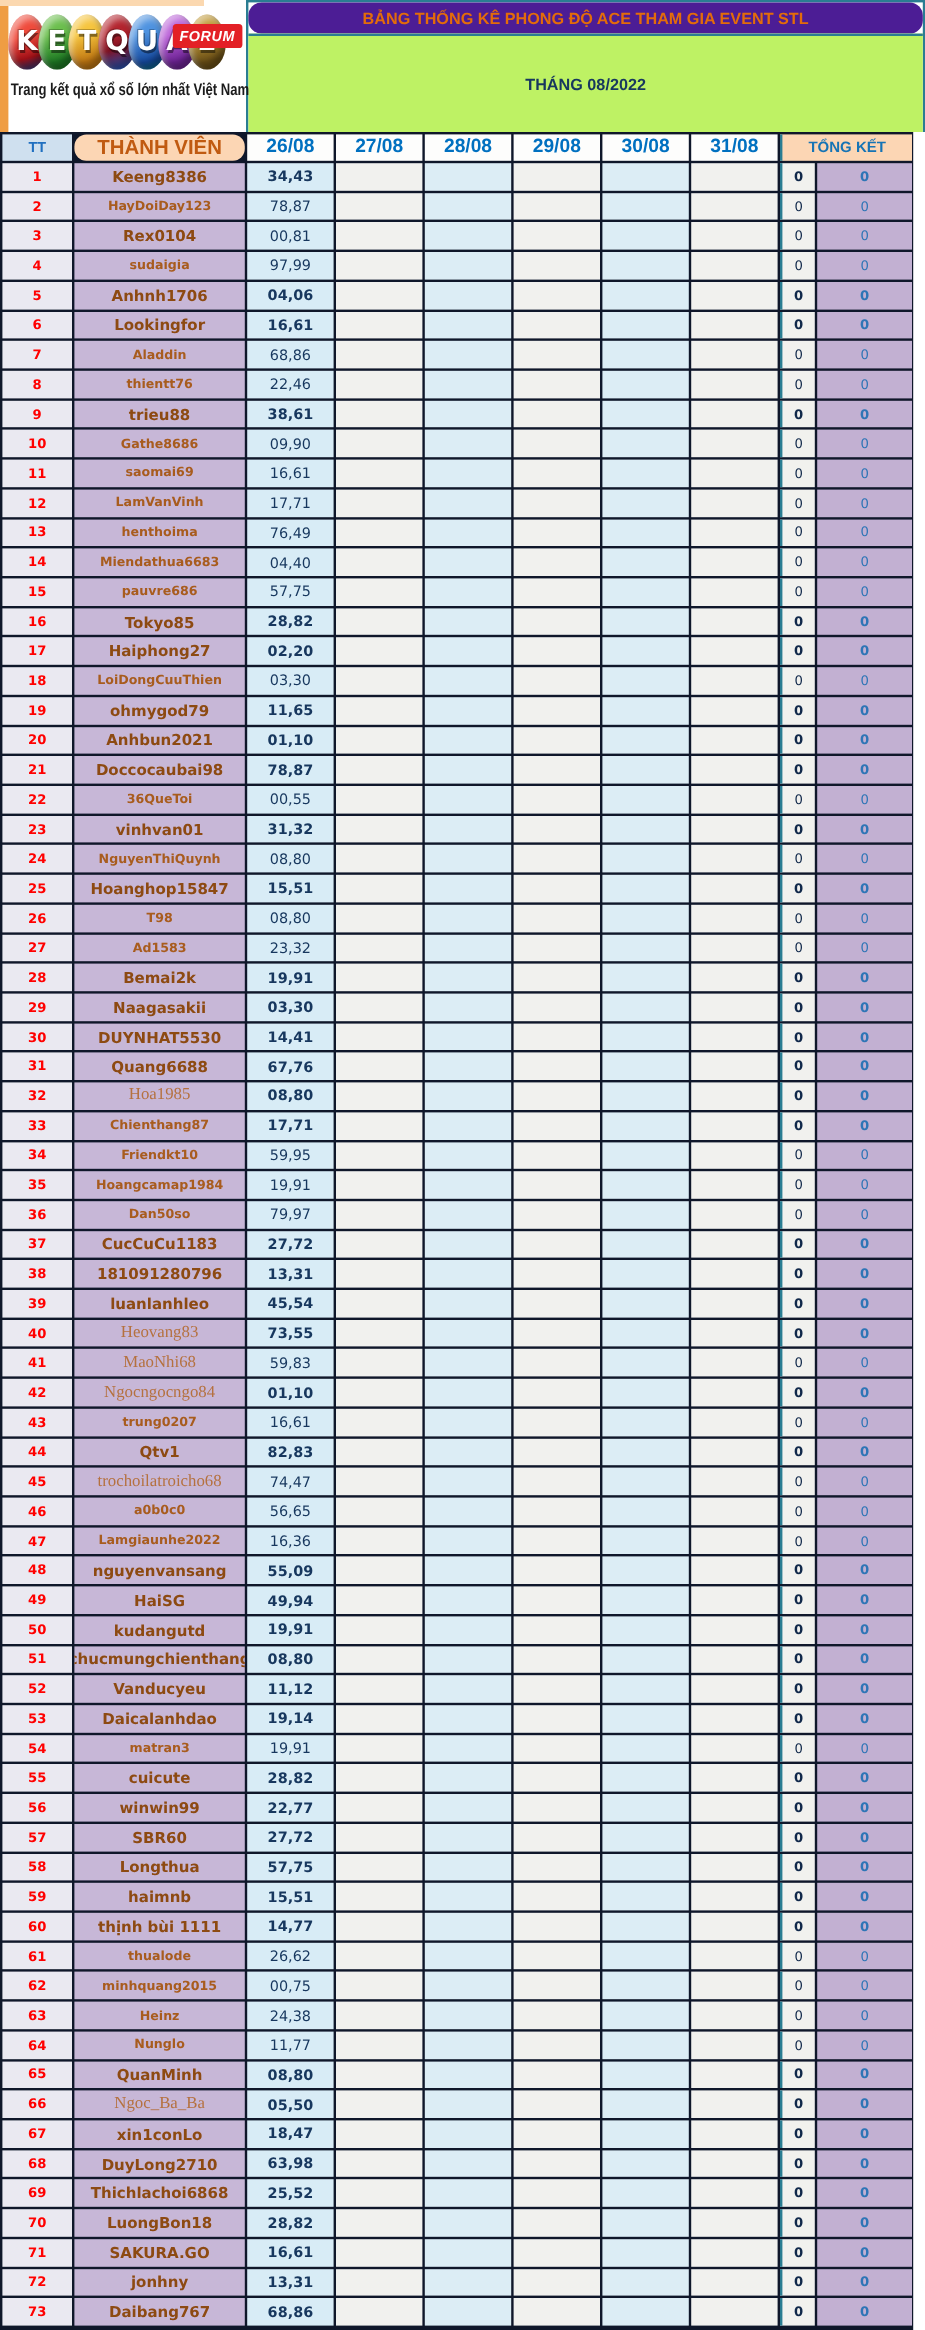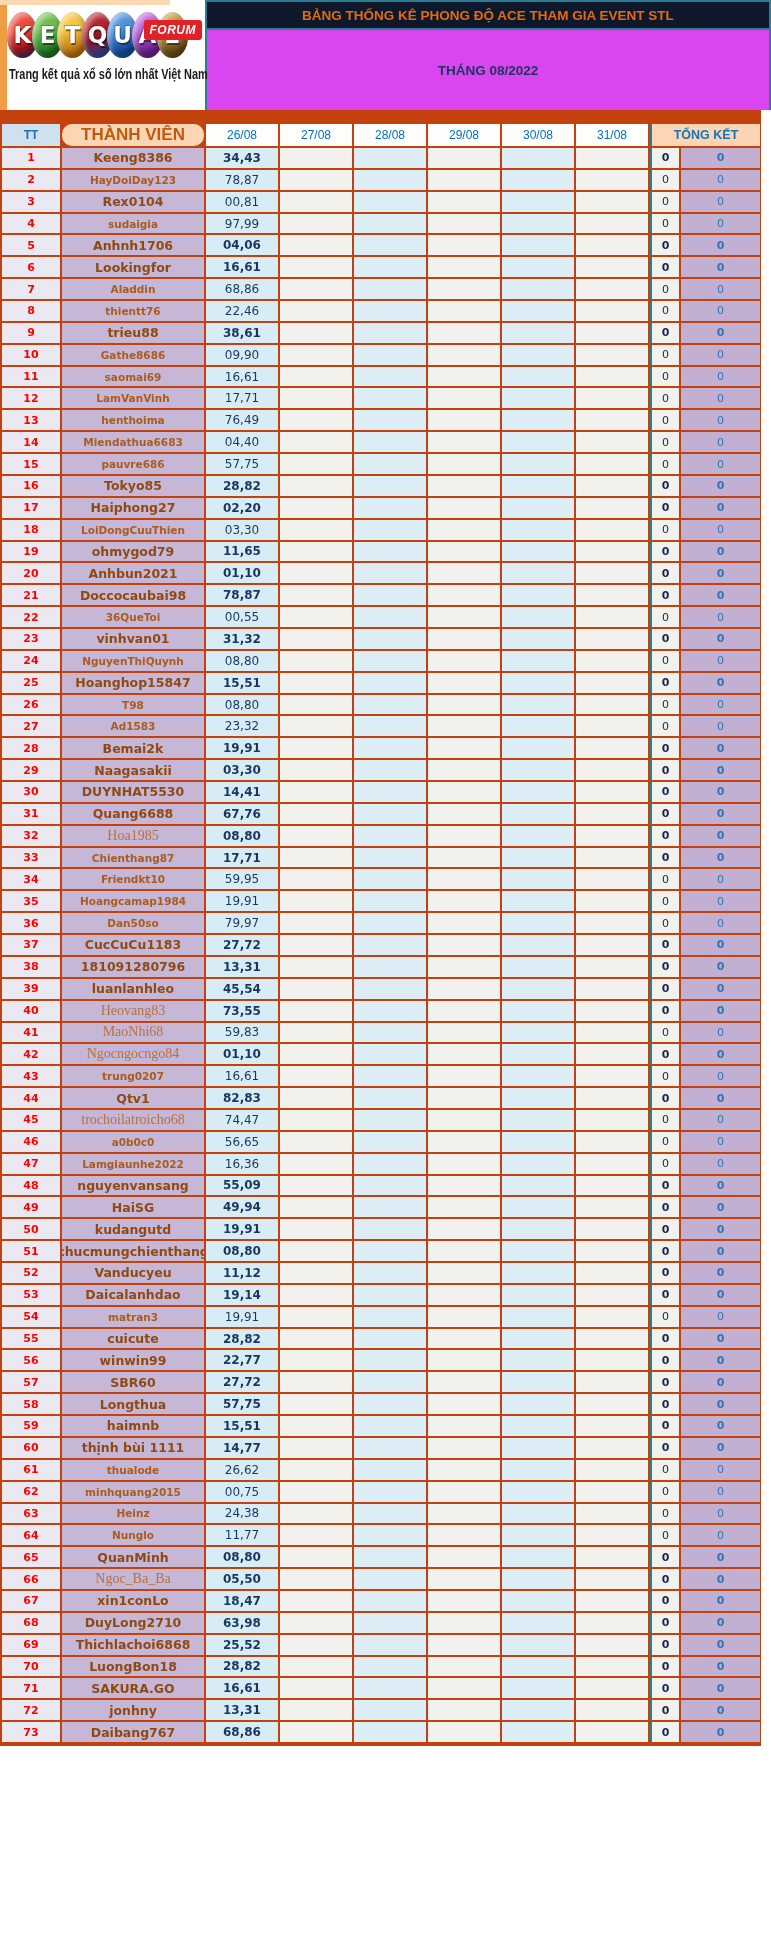--- a/index.html
+++ b/index.html
@@ -23,33 +23,33 @@
   .egg4{background:linear-gradient(165deg,#b3242e 35%,#7d1020 60%,#2c52b4 92%);}
   .egg5{background:linear-gradient(165deg,#4f93e0 35%,#15499e 80%,#0c7a8a);}
   .egg6{background:linear-gradient(165deg,#bb63d8 35%,#6e2396 80%);}
   .egg7{background:linear-gradient(165deg,#c09a3a 35%,#6b4f16 80%);}
   .forum-badge{position:absolute;top:20px;right:3px;background:#e32026;color:#fff;
        font-style:italic;font-weight:bold;font-size:12px;letter-spacing:.5px;
        padding:3px 6px;border-radius:3px;}
   .tagline{position:absolute;left:9px;top:66px;width:260px;color:#1b1b1b;font-size:14px;
        font-weight:bold;white-space:nowrap;transform:scaleX(.78);transform-origin:left center;}
   .head-right{flex:1;display:flex;flex-direction:column;border:2px solid #2a7d92;border-bottom:none;}
-  .title-bar{height:26px;background:#0f172a;color:#e36c0a;font-weight:bold;font-size:13.5px;
-       display:flex;align-items:center;justify-content:center;white-space:nowrap;}
-  .month-bar{flex:1;background:#d946ef;border-top:2px solid #2a7d92;color:#17375e;
+  .title-bar{height:26px;background:#4c1d95;color:#e36c0a;font-weight:bold;font-size:13.5px;
+       display:flex;align-items:center;justify-content:center;white-space:nowrap;border-radius:11px;}
+  .month-bar{flex:1;background:#bef264;border-top:2px solid #2a7d92;color:#17375e;
        font-weight:bold;font-size:13.5px;display:flex;align-items:center;justify-content:center;}
   
-  .tbl{box-sizing:border-box;width:761px;height:1636px;background:#c2410c;
+  .tbl{box-sizing:border-box;width:761px;height:1832px;background:#0f172a;
        display:grid;grid-template-columns:58px 142px repeat(6,72px) 29px 79px;
-       grid-template-rows:22px repeat(73,1fr);gap:2px;padding:14px 4px 4px 2px;}
+       grid-template-rows:22px repeat(73,1fr);gap:2px;padding:2px 4px 4px 2px;}
   .cell{display:flex;align-items:center;justify-content:center;overflow:hidden;
         white-space:nowrap;background:#fff;}
   .h-tt{background:#cfe0ef;color:#1f6fc0;font-weight:bold;font-size:12px;}
   .h-member{background:#fcd6b4;color:#c05a11;font-weight:bold;font-size:17px;border-radius:10px;}
-  .h-date{background:#fdfdfc;color:#0070c0;font-weight:normal;font-size:12px;}
+  .h-date{background:#fdfdfc;color:#0070c0;font-weight:bold;font-size:16px;}
   .h-total{background:#fcd6b4;color:#1674b5;font-weight:bold;font-size:12.5px;
         grid-column:span 2;border-left:2px solid #2a7d92;}
   .c-num{background:#eae9f1;color:#ff0000;font-weight:bold;font-size:11px;
         font-family:"DejaVu Sans",sans-serif;}
   .c-name{background:#c7b7d7;font-family:"DejaVu Sans",sans-serif;}
   .tier-big{color:#8d4a12;font-weight:bold;font-size:12.5px;}
   .tier-sm{color:#a85c1e;font-weight:bold;font-size:10.5px;text-align:center;}
   .tier-alt{color:#b5713f;font-weight:normal;font-size:14px;font-family:Liberation Serif, serif;}
   .c-val{background:#d8ecf6;color:#17375e;font-size:12px;font-family:"DejaVu Sans",sans-serif;}
   .c-gray{background:#f1f1ee;}

